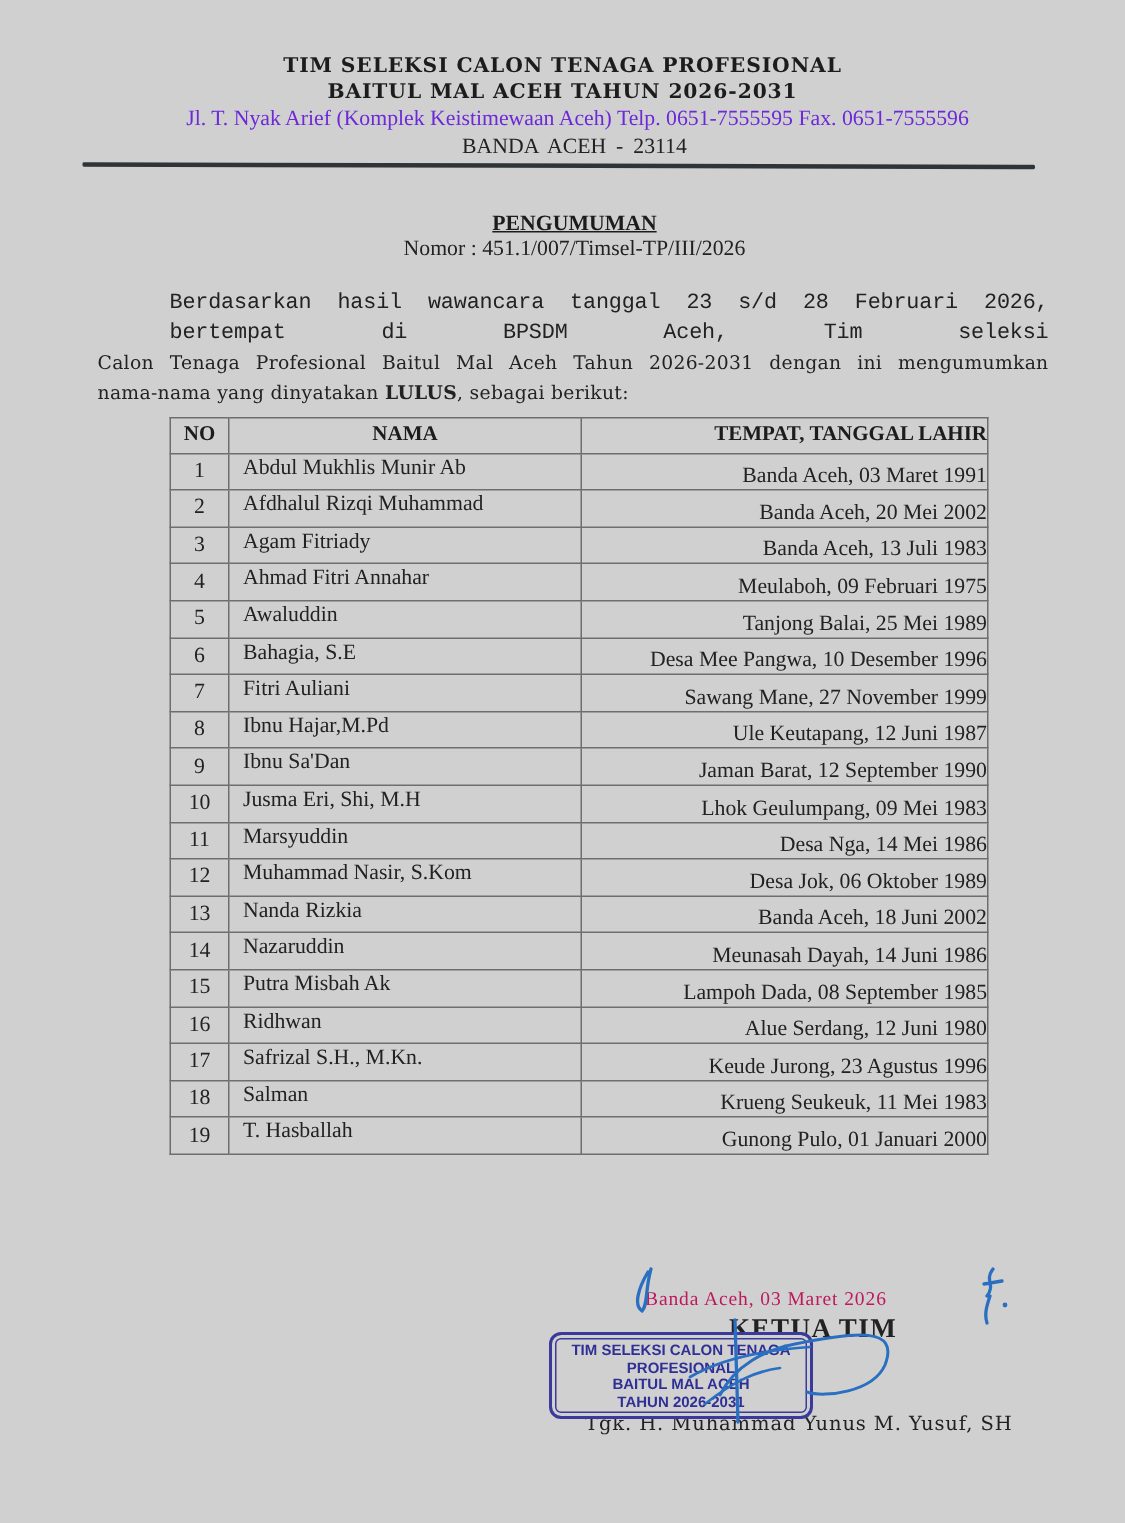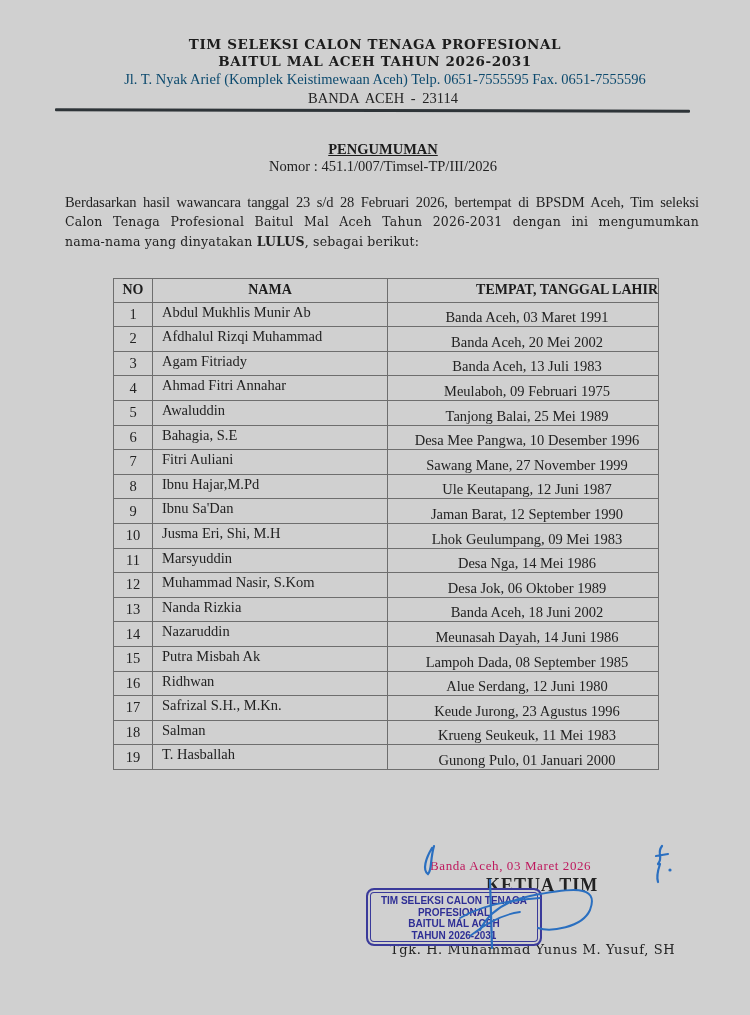--- a/index.html
+++ b/index.html
@@ -31,21 +31,21 @@
       font-weight: bold;
       font-size: 13.5px;
       letter-spacing: 0.6px;
       line-height: 17px;
       color: #1c1c1c;
     }
     .kop-line3 {
       font-family: "Liberation Serif", serif;
       font-size: 14.5px;
       line-height: 19px;
-      color: #0c4a6e;
+      color: #6d28d9;
       margin-left: 20px;
     }
     .kop-line4 {
       font-family: "Liberation Serif", serif;
       font-size: 14.5px;
       line-height: 19px;
       color: #222;
       word-spacing: 3px;
       margin-left: 16px;
     }
@@ -81,24 +81,25 @@
     }
     .body-text {
       position: absolute;
       left: 65px; top: 192px;
       width: 634px;
       font-size: 14.5px;
       line-height: 20px;
       color: #222;
     }
     .body-line1 {
-      font-family: Liberation Serif, serif;
+      font-family: Liberation Mono, monospace;
       text-align: justify;
       text-align-last: justify;
       letter-spacing: -0.1px;
+      margin-left: 48px;
     }
     .body-line2, .body-line3 {
       font-family: "DejaVu Serif", serif;
       font-size: 12.5px;
       letter-spacing: 0.2px;
     }
     .body-line2 {
       text-align: justify;
       text-align-last: justify;
     }
@@ -118,21 +119,21 @@
       height: 22.6px;
       padding: 0;
     }
     .result-table th {
       font-weight: bold;
       font-size: 14px;
       color: #1c1c1c;
     }
     .col-no { width: 38px; text-align: center; }
     .col-nama { width: 225px; text-align: left; padding-left: 9px !important; }
-    .col-ttl { width: 262px; text-align: center; padding-left: 8px !important; }
+    .col-ttl { width: 262px; text-align: right; padding-left: 8px !important; }
     .result-table th.col-nama { text-align: center; padding-left: 0 !important; }
     .result-table th.col-ttl { text-align: right; padding-left: 0 !important; }
     .result-table td.col-nama { vertical-align: top; padding-top: 1px !important; border-radius: 12px; }
     .result-table td.col-ttl { vertical-align: bottom; padding-bottom: 0 !important; }
     .sign-block {
       position: absolute;
       left: 370px; top: 858px;
       width: 330px;
     }
     .sign-place {

